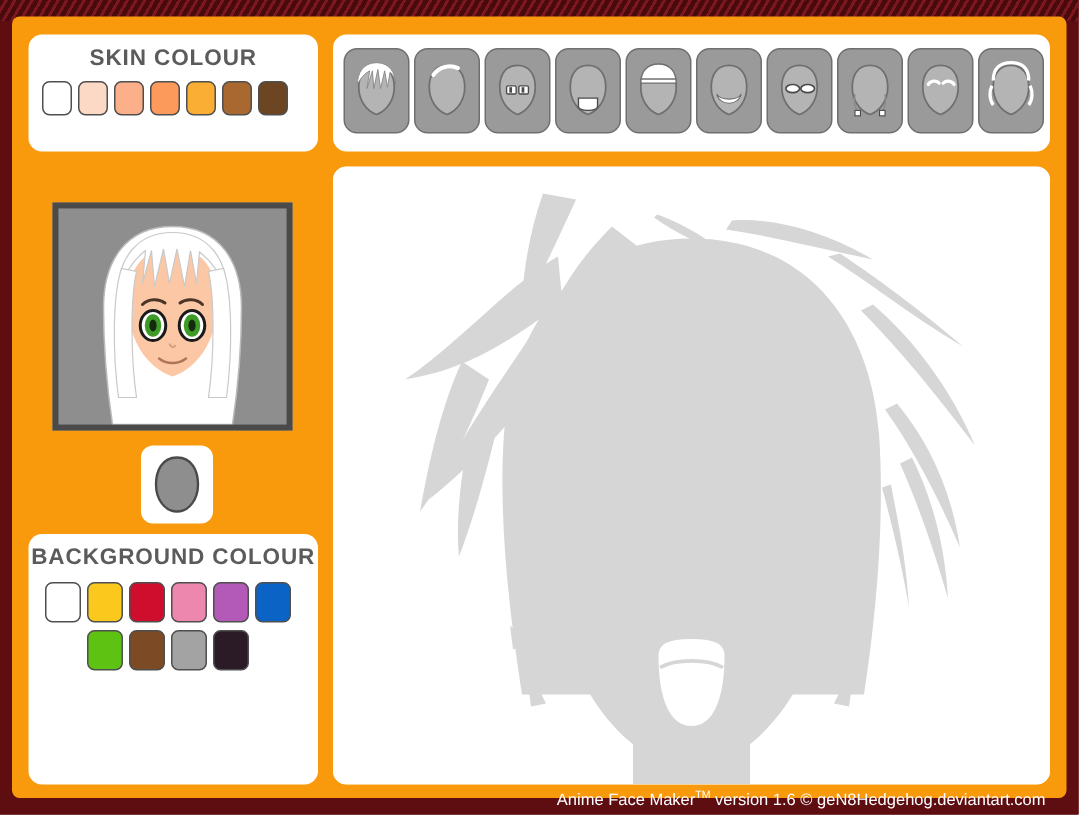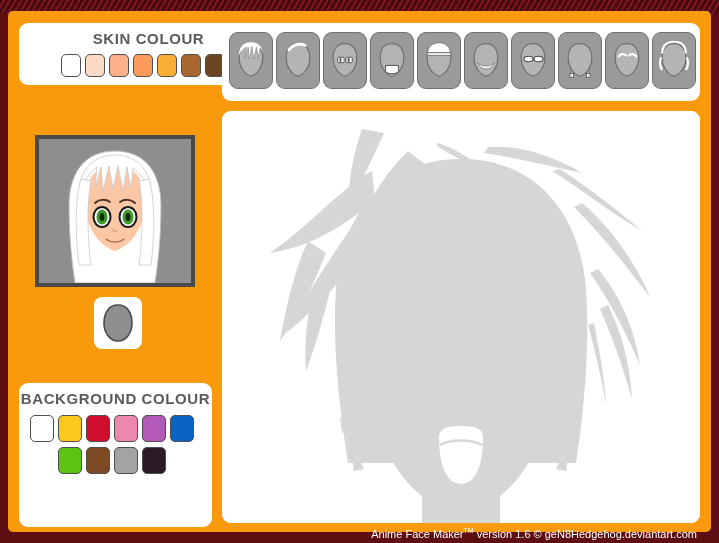--- a/index.html
+++ b/index.html
@@ -52,22 +52,21 @@
     position: absolute;
     background: #ffffff;
     border-radius: 9px;
   }
 
   
   #skin-panel {
     left: 11px;
     top: 12px;
     width: 193px;
-    height: 62px;
-    padding-left: 33px;
+    height: 78px;
   }
   .panel-title {
     text-align: center;
     font-size: 15px;
     font-weight: bold;
     color: #5b5b5b;
     letter-spacing: 0.6px;
     padding-top: 7px;
     user-select: none;
   }
@@ -110,22 +109,21 @@
     box-sizing: border-box;
     cursor: pointer;
   }
   #preview-button svg { display: block; margin: 5px auto 0; }
 
   
   #bg-panel {
     left: 11px;
     top: 345px;
     width: 193px;
-    height: 144px;
-    margin-top: 27px;
+    height: 167px;
   }
   #bg-rows { padding: 8px 0 0 11px; }
   .bg-row {
     display: flex;
     gap: 4px;
     margin-bottom: 5px;
   }
   .bg-row.indent { padding-left: 28px; }
   .bg-swatch {
     width: 24px;

